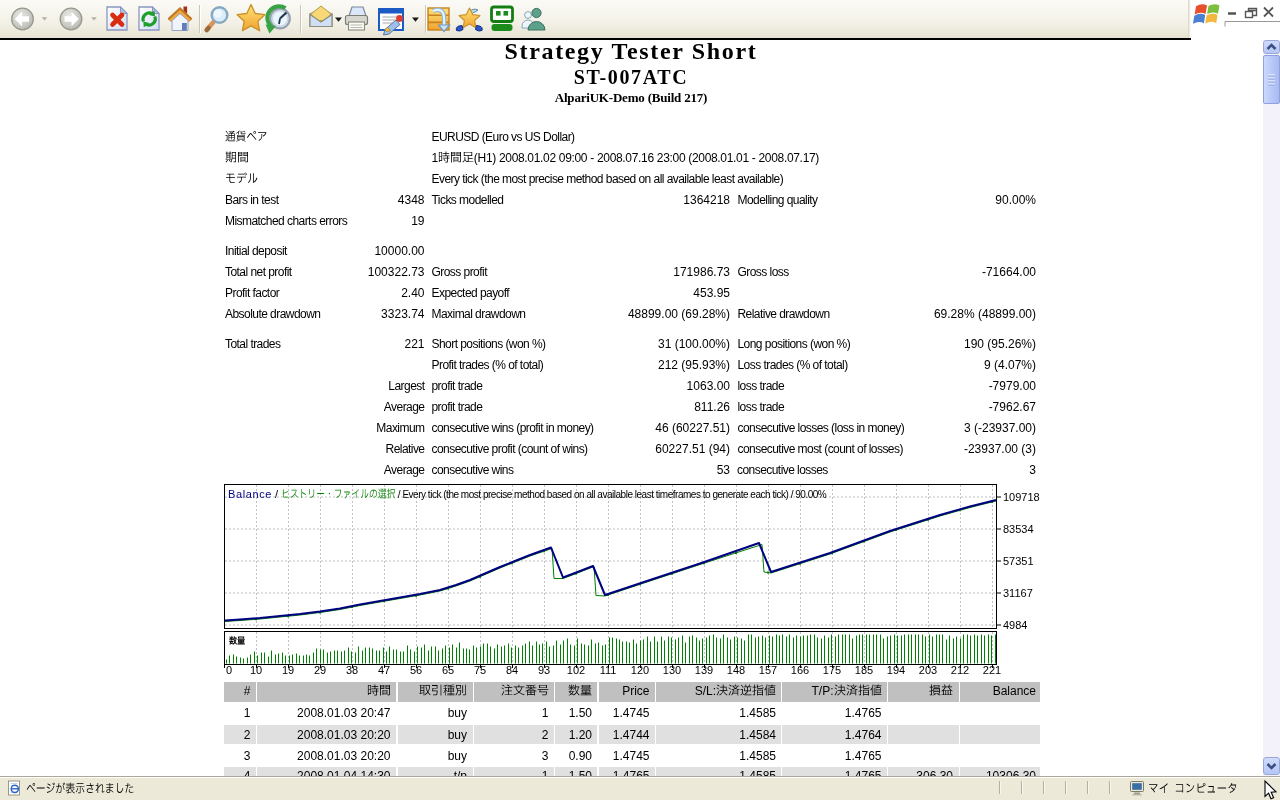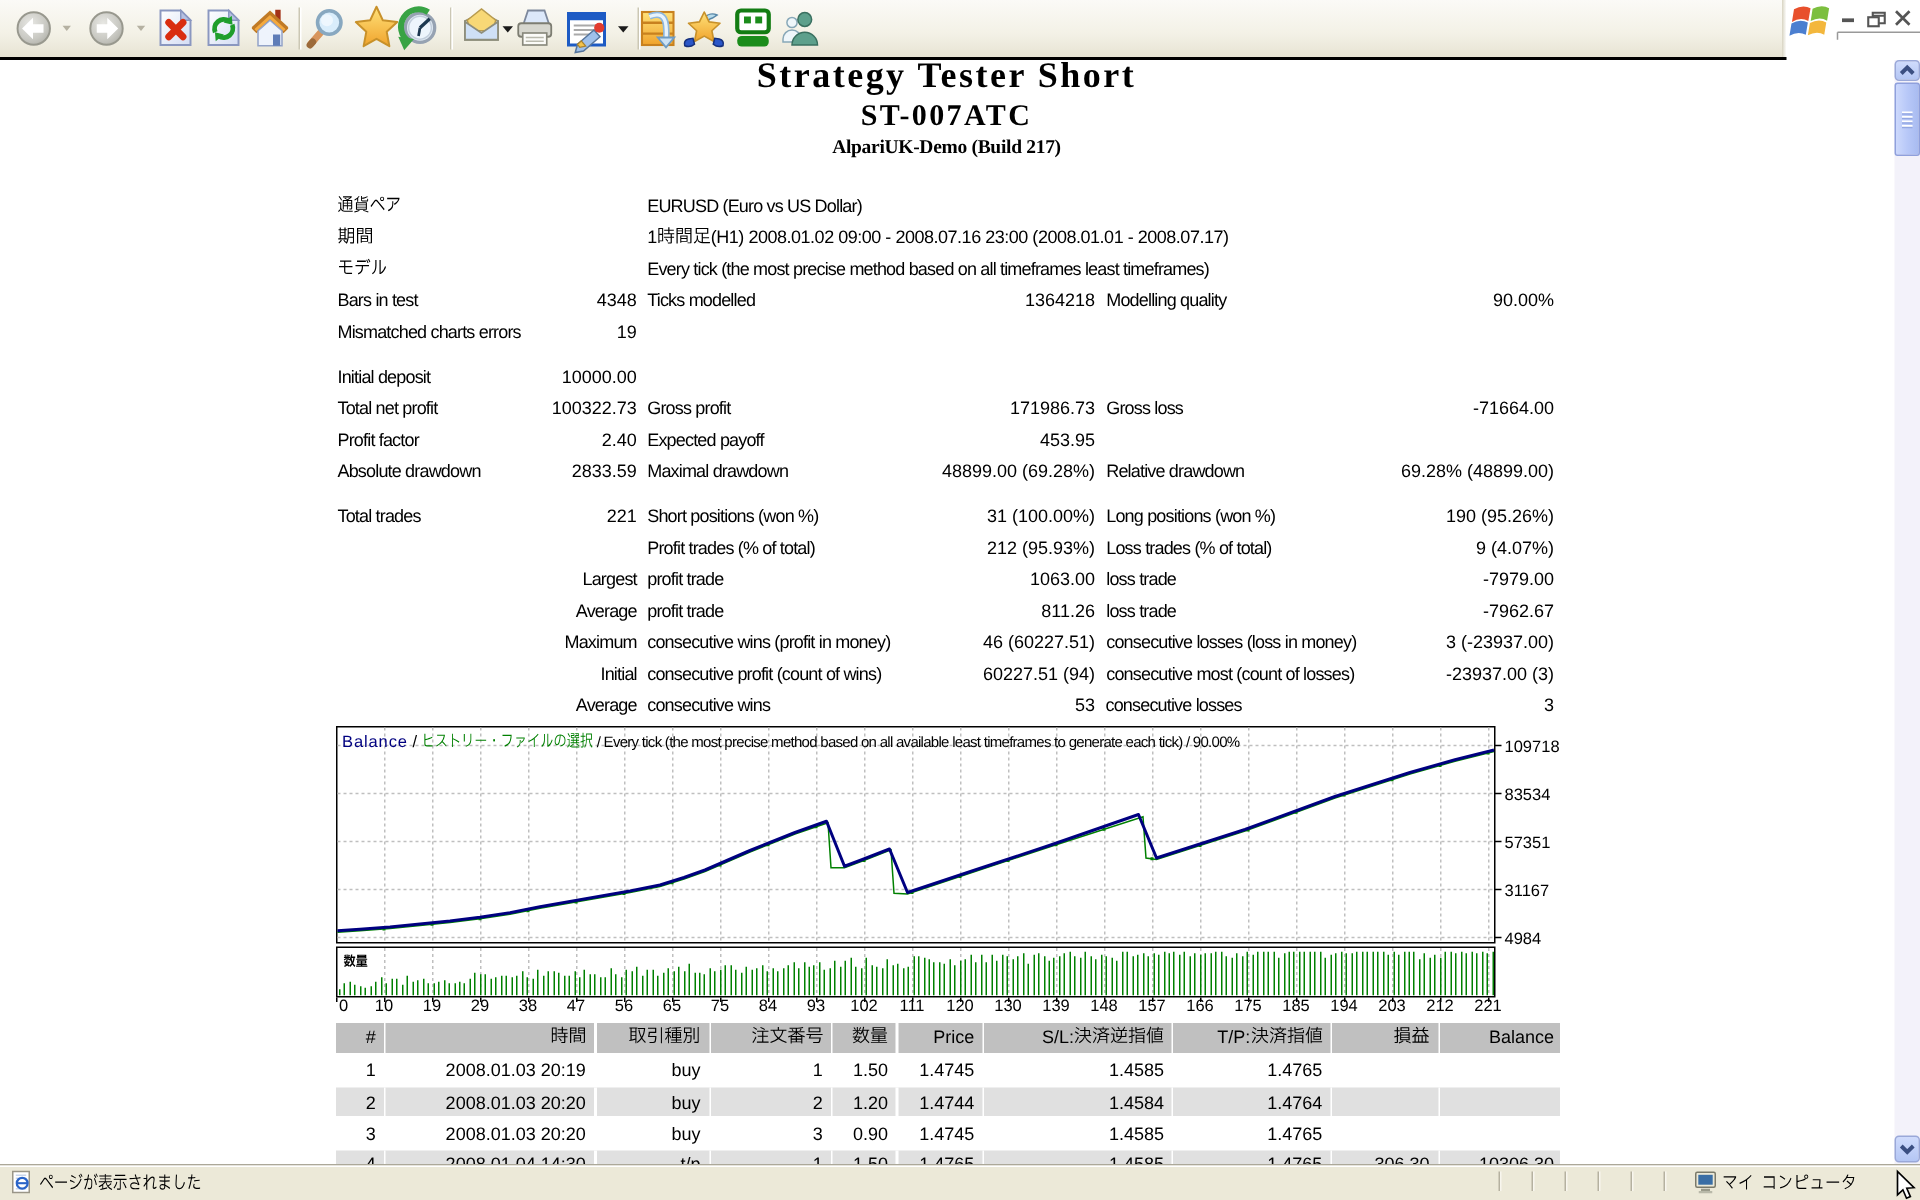--- a/index.html
+++ b/index.html
@@ -120,21 +120,21 @@
 <div class="a ls" style="left:431.5px;top:129.5px">EURUSD (Euro vs US Dollar)</div>
 <div class="a ls" style="left:225px;top:150.5px"><svg width="24" height="15" viewBox="0 0 24 15" style="vertical-align:-4.4px">
       <path d="M5.4 7.9H6.3V8.6H0.5V7.9H1.5V2.5H0.7V1.8H1.5V0.6H2.2V1.8H4.6V0.6H5.4V1.8H6.2V2.5H5.4ZM6.8 1H11V10.4Q11 10.9 10.9 11.1Q10.7 11.3 10.2 11.3H8.5L8.3 10.5H10.3V7.5H7.4Q7.3 8.7 7 9.6Q6.7 10.5 6.2 11.5L5.5 11Q6.1 10.1 6.3 9.2Q6.6 8.3 6.7 7.2Q6.8 6.1 6.8 4.3ZM10.3 3.9V1.7H7.5V3.9ZM4.6 3.8V2.5H2.2V3.8ZM4.6 4.4H2.2V5.8H4.6ZM10.3 6.8V4.6H7.5Q7.5 5.7 7.4 6.8ZM4.6 6.4H2.2V7.9H4.6ZM0.6 10.8Q1.1 10.5 1.5 9.9Q2 9.4 2.2 8.8L2.9 9.2Q2.6 9.8 2.1 10.4Q1.6 11 1.1 11.4ZM4.5 8.8Q4.8 9.2 5.1 9.7Q5.5 10.1 5.8 10.5L5.2 10.9Q4.9 10.5 4.6 10.1Q4.2 9.6 3.9 9.2ZM13 1H17.3V5H13.8V11.4H13ZM18.5 1H23V10.5Q23 10.9 22.8 11.1Q22.6 11.2 22.2 11.2H20.4L20.3 10.6H22.2V5H18.5ZM13.8 2.6H16.6V1.6H13.8ZM19.2 2.6H22.2V1.6H19.2ZM13.8 4.3H16.6V3.2H13.8ZM19.2 4.3H22.2V3.2H19.2ZM15.5 6H20.4V10.2H16.2V10.9H15.5ZM19.7 7.7V6.6H16.2V7.7ZM16.2 8.3V9.6H19.7V8.3Z"></path>
     </svg></div>
 <div class="a ls" style="left:431.5px;top:150.5px"><span style="letter-spacing:-0.32px">1</span><svg width="36" height="15" viewBox="0 0 36 15" style="vertical-align:-4.4px">
       <path d="M11.5 5.2H9.9V6.8H11.4V7.5H9.9V10.6Q9.9 11 9.7 11.2Q9.5 11.4 9.1 11.4H7.3L7.1 10.7H9.1V7.5H4.7V6.8H9.1V5.2H4.6V4.5H7.5V2.8H4.8V2.1H7.5V0.5H8.3V2.1H11.2V2.8H8.3V4.5H11.5ZM1.7 11H0.9V1H4.1V9.9H1.7ZM3.4 4.9V1.6H1.6V4.9ZM1.6 5.6V9.3H3.4V5.6ZM6 8Q6.4 8.3 6.8 8.8Q7.2 9.2 7.5 9.6L6.9 10.1Q6.6 9.7 6.2 9.2Q5.8 8.7 5.5 8.4ZM13 1H17.3V5H13.8V11.4H13ZM18.5 1H23V10.5Q23 10.9 22.8 11.1Q22.6 11.2 22.2 11.2H20.4L20.3 10.6H22.2V5H18.5ZM13.8 2.6H16.6V1.6H13.8ZM19.2 2.6H22.2V1.6H19.2ZM13.8 4.3H16.6V3.2H13.8ZM19.2 4.3H22.2V3.2H19.2ZM15.5 6H20.4V10.2H16.2V10.9H15.5ZM19.7 7.7V6.6H16.2V7.7ZM16.2 8.3V9.6H19.7V8.3ZM30.6 10.4H35.4L35.2 11.1H30.5Q29 11.1 28 10.5Q27 9.9 26.9 8.6H26.8Q26.8 9.2 26.6 9.7Q26.4 10.1 26 10.5Q25.7 10.9 25 11.4L24.5 10.7Q25.3 10.2 25.7 9.7Q26.1 9.3 26.3 8.8Q26.5 8.2 26.5 7.5V6H27.3V7.6Q27.3 8.8 27.9 9.5Q28.6 10.2 29.8 10.3V4.9H25.8V1H34.2V4.9H30.6V7.1H34.7V7.8H30.6ZM33.4 1.6H26.6V4.2H33.4Z"></path>
     </svg><span style="letter-spacing:-0.32px">(H1) 2008.01.02 09:00 - 2008.07.16 23:00 (2008.01.01 - 2008.07.17)</span></div>
 <div class="a ls" style="left:225px;top:171.5px"><svg width="33.1" height="15" viewBox="0 0 33.1 15" style="vertical-align:-4.4px">
       <path d="M10 6.1H5.2V8.6Q5.2 9.3 5.5 9.6Q5.8 9.9 6.4 9.9H9.7V10.7H6.4Q5.3 10.7 4.9 10.2Q4.4 9.7 4.4 8.6V6.1H1V5.3H4.4V2.5H1.7V1.7H9.2V2.5H5.2V5.3H10ZM20.9 0.5Q21.5 1.5 21.9 2.6L21.3 2.9Q20.8 1.7 20.3 0.8ZM20 3.4Q19.7 2.4 19.1 1.3L19.7 1Q20.3 2.2 20.7 3.2ZM13 1.7H18.9V2.6H13ZM12 5.5V4.7H21V5.5H17V6.2Q17 8 16.3 9.2Q15.6 10.3 14 11L13.6 10.2Q15 9.6 15.6 8.7Q16.2 7.8 16.2 6.2V5.5ZM32.4 5.9Q31.9 7.7 30.9 8.9Q30 10.2 28.7 10.7H28V1.3H28.8V9.8Q30.7 8.6 31.7 5.5ZM25.2 1.4H26V5Q26 7.2 25.4 8.5Q24.8 9.9 23.5 10.9L23 10.2Q24.2 9.3 24.7 8.1Q25.2 7 25.2 5Z"></path>
     </svg></div>
-<div class="a ls" style="left:431.5px;top:171.5px">Every tick (the most precise method based on all timeframes least timeframes)</div>
+<div class="a ls" style="left:431.5px;top:171.5px">Every tick (the most precise method based on all available least available)</div>
 <div class="a ls" style="left:225px;top:192.5px">Bars in test</div>
 <div class="a r" style="left:164.5px;top:192.5px;width:260px">4348</div>
 <div class="a ls" style="left:431.5px;top:192.5px">Ticks modelled</div>
 <div class="a r" style="left:470px;top:192.5px;width:260px">1364218</div>
 <div class="a ls" style="left:737.5px;top:192.5px">Modelling quality</div>
 <div class="a r" style="left:776px;top:192.5px;width:260px">90.00%</div>
 <div class="a ls" style="left:225px;top:213.5px">Mismatched charts errors</div>
 <div class="a r" style="left:164.5px;top:213.5px;width:260px">19</div>
 <div class="a ls" style="left:225px;top:243.5px">Initial deposit</div>
 <div class="a r" style="left:164.5px;top:243.5px;width:260px">10000.00</div>
@@ -142,21 +142,21 @@
 <div class="a r" style="left:164.5px;top:264.5px;width:260px">100322.73</div>
 <div class="a ls" style="left:431.5px;top:264.5px">Gross profit</div>
 <div class="a r" style="left:470px;top:264.5px;width:260px">171986.73</div>
 <div class="a ls" style="left:737.5px;top:264.5px">Gross loss</div>
 <div class="a r" style="left:776px;top:264.5px;width:260px">-71664.00</div>
 <div class="a ls" style="left:225px;top:285.5px">Profit factor</div>
 <div class="a r" style="left:164.5px;top:285.5px;width:260px">2.40</div>
 <div class="a ls" style="left:431.5px;top:285.5px">Expected payoff</div>
 <div class="a r" style="left:470px;top:285.5px;width:260px">453.95</div>
 <div class="a ls" style="left:225px;top:306.5px">Absolute drawdown</div>
-<div class="a r" style="left:164.5px;top:306.5px;width:260px">2833.59</div>
+<div class="a r" style="left:164.5px;top:306.5px;width:260px">3323.74</div>
 <div class="a ls" style="left:431.5px;top:306.5px">Maximal drawdown</div>
 <div class="a r" style="left:470px;top:306.5px;width:260px">48899.00 (69.28%)</div>
 <div class="a ls" style="left:737.5px;top:306.5px">Relative drawdown</div>
 <div class="a r" style="left:776px;top:306.5px;width:260px">69.28% (48899.00)</div>
 <div class="a ls" style="left:225px;top:336.5px">Total trades</div>
 <div class="a r" style="left:164.5px;top:336.5px;width:260px">221</div>
 <div class="a ls" style="left:431.5px;top:336.5px">Short positions (won %)</div>
 <div class="a r" style="left:470px;top:336.5px;width:260px">31 (100.00%)</div>
 <div class="a ls" style="left:737.5px;top:336.5px">Long positions (won %)</div>
 <div class="a r" style="left:776px;top:336.5px;width:260px">190 (95.26%)</div>
@@ -172,21 +172,21 @@
 <div class="a r ls" style="left:164.5px;top:399.5px;width:260px">Average</div>
 <div class="a ls" style="left:431.5px;top:399.5px">profit trade</div>
 <div class="a r" style="left:470px;top:399.5px;width:260px">811.26</div>
 <div class="a ls" style="left:737.5px;top:399.5px">loss trade</div>
 <div class="a r" style="left:776px;top:399.5px;width:260px">-7962.67</div>
 <div class="a r ls" style="left:164.5px;top:420.5px;width:260px">Maximum</div>
 <div class="a ls" style="left:431.5px;top:420.5px">consecutive wins (profit in money)</div>
 <div class="a r" style="left:470px;top:420.5px;width:260px">46 (60227.51)</div>
 <div class="a ls" style="left:737.5px;top:420.5px">consecutive losses (loss in money)</div>
 <div class="a r" style="left:776px;top:420.5px;width:260px">3 (-23937.00)</div>
-<div class="a r ls" style="left:164.5px;top:441.5px;width:260px">Initial</div>
+<div class="a r ls" style="left:164.5px;top:441.5px;width:260px">Relative</div>
 <div class="a ls" style="left:431.5px;top:441.5px">consecutive profit (count of wins)</div>
 <div class="a r" style="left:470px;top:441.5px;width:260px">60227.51 (94)</div>
 <div class="a ls" style="left:737.5px;top:441.5px">consecutive most (count of losses)</div>
 <div class="a r" style="left:776px;top:441.5px;width:260px">-23937.00 (3)</div>
 <div class="a r ls" style="left:164.5px;top:462.5px;width:260px">Average</div>
 <div class="a ls" style="left:431.5px;top:462.5px">consecutive wins</div>
 <div class="a r" style="left:470px;top:462.5px;width:260px">53</div>
 <div class="a ls" style="left:737px;top:462.5px">consecutive losses</div>
 <div class="a r" style="left:776px;top:462.5px;width:260px">3</div>
 <svg class="a" style="left:224px;top:484px" width="820" height="195" viewBox="0 0 820 195">
@@ -284,21 +284,21 @@
       <path d="M11.5 6V6.7H7.7Q8 7.9 8.8 8.8Q9.7 9.8 11.4 10.8L11 11.5Q9.2 10.4 8.3 9.3Q7.4 8.2 7.3 7H7.2Q7.2 8.1 6.2 9.3Q5.3 10.5 3.7 11.5L3.2 10.8Q4.8 9.8 5.7 8.9Q6.5 7.9 6.7 6.7H3.5V6H6.8Q6.8 5.9 6.8 5.5V3.4H4.1V2.7H6.8V0.6H7.6V2.7H10.6V6ZM3.3 2.6Q2.3 1.8 1.1 1.2L1.5 0.6Q2.7 1.2 3.7 2ZM7.6 5.5Q7.6 5.9 7.6 6H9.9V3.4H7.6ZM2.8 5.6Q1.7 4.7 0.5 4.1L0.9 3.5Q1.5 3.8 2.1 4.2Q2.7 4.6 3.2 5ZM3.3 7.3Q3 8.3 2.4 9.4Q1.8 10.5 1.2 11.4L0.6 10.9Q1.8 9.4 2.6 7ZM23.4 6Q22.6 5.9 22.2 5.8V11.5H21.5V9.4H17.1Q16.7 10.5 15.8 11.6L15.3 11.1Q16.1 10.1 16.4 9.1Q16.8 8.2 16.8 6.8V5.8Q16.3 5.9 15.7 6L15.5 5.3Q17.6 4.9 18.7 4.4Q17.5 3.7 16.9 2.3H15.6V1.7H19.1V0.5H19.8V1.7H23.4V2.3H22Q21.3 3.6 20.1 4.4Q21.4 5 23.6 5.3ZM15.1 2.6Q14.1 1.8 13.1 1.2L13.5 0.6Q14.6 1.2 15.5 2ZM17.7 2.3Q18.3 3.4 19.4 4.1Q20.5 3.4 21.2 2.3ZM14.5 5.6Q13.6 4.7 12.5 4L12.9 3.5Q13.4 3.8 14 4.2Q14.5 4.6 15 5ZM21.5 6.7V5.6Q20.3 5.3 19.4 4.9Q18.6 5.3 17.5 5.6V6.7ZM12.6 10.9Q13.7 9.4 14.5 7L15.1 7.2Q14.8 8.3 14.3 9.4Q13.8 10.5 13.2 11.4ZM21.5 8.8V7.3H17.5Q17.4 8.2 17.3 8.8ZM31.2 3.3H27.8V2.6H32.3Q32.6 2.1 33 1.5Q33.3 1 33.5 0.5L34.2 0.7Q33.7 1.9 33.1 2.6H35.4V3.3H32V5.3Q32 6 31.9 6.6H34.2V4.3H34.9V7.3H31.8Q31.6 8.3 31 8.9Q30.4 9.6 29.3 10.2L28.8 9.6Q29.8 9.1 30.3 8.5Q30.8 8 31 7.3H28.2V4.3H29V6.6H31.1Q31.2 6.1 31.2 5.4ZM29.9 2.5Q29.5 1.6 28.9 0.8L29.6 0.5Q30.2 1.3 30.6 2.1ZM27 3.7Q25.9 2.1 24.9 1.2L25.4 0.7Q26 1.3 26.5 1.9Q27.1 2.6 27.6 3.3ZM35.6 10.5 35.4 11.2H29.5Q28.2 11.2 27.4 10.7Q26.6 10.1 26.5 9.3H26.4Q26.4 10.6 24.7 11.4L24.5 10.7Q25.4 10.3 25.7 9.7Q26.1 9.2 26.1 8.4V5.7H24.6V5H26.9V8.4Q26.9 9.4 27.6 9.9Q28.3 10.5 29.5 10.5ZM46.6 2.7 47.3 2.9V4.1Q47.3 4.5 47.1 4.6Q47 4.8 46.5 4.8H42.2Q41.5 4.8 41.2 4.5Q40.9 4.3 40.9 3.6V0.6H41.7V2.1Q43 2 44.4 1.7Q45.7 1.5 46.7 1.2L47 1.8Q44.9 2.5 41.7 2.8V3.5Q41.7 3.9 41.8 4Q41.9 4.1 42.3 4.1H46.6ZM40.5 6.3Q39.8 6.7 39 6.9V10.5Q39 10.9 38.8 11.1Q38.7 11.3 38.2 11.3H36.9L36.7 10.6H38.3V7.2Q37.3 7.5 36.6 7.7L36.4 7Q37.5 6.7 38.3 6.5V3.5H36.6V2.8H38.3V0.6H39V2.8H40.4V3.5H39V6.2Q39.8 5.9 40.4 5.7ZM41.8 11.5H41.1V5.8H46.9V11.5H46.1V10.7H41.8ZM46.1 7.9V6.5H41.8V7.9ZM41.8 8.5V10.1H46.1V8.5ZM51.5 0.6Q51.2 2.1 50.6 3.5V11.5H49.9V4.9Q49.4 5.9 48.8 6.5L48.3 5.8Q49.2 4.8 49.8 3.5Q50.4 2.2 50.8 0.4ZM55.3 3.3Q55.4 2.9 55.5 2.3H51.8V1.6H55.6L55.8 0.8L55.8 0.5L56.5 0.6Q56.5 0.9 56.4 1.6H59.4V2.3H56.2Q56.2 2.6 56 3.3H58.7V9.2H53.6V3.3ZM52.5 3.4V10.1H59.4V10.8H52.5V11.5H51.8V3.4ZM54.2 5H58V3.9H54.2ZM54.2 6.7H58V5.6H54.2ZM54.2 8.5H58V7.3H54.2Z"></path>
     </svg></div>
 <div class="a r" style="left:721.5px;top:684px;width:160px">T/P:<svg width="48" height="15" viewBox="0 0 48 15" style="vertical-align:-4.4px">
       <path d="M11.5 6V6.7H7.7Q8 7.9 8.8 8.8Q9.7 9.8 11.4 10.8L11 11.5Q9.2 10.4 8.3 9.3Q7.4 8.2 7.3 7H7.2Q7.2 8.1 6.2 9.3Q5.3 10.5 3.7 11.5L3.2 10.8Q4.8 9.8 5.7 8.9Q6.5 7.9 6.7 6.7H3.5V6H6.8Q6.8 5.9 6.8 5.5V3.4H4.1V2.7H6.8V0.6H7.6V2.7H10.6V6ZM3.3 2.6Q2.3 1.8 1.1 1.2L1.5 0.6Q2.7 1.2 3.7 2ZM7.6 5.5Q7.6 5.9 7.6 6H9.9V3.4H7.6ZM2.8 5.6Q1.7 4.7 0.5 4.1L0.9 3.5Q1.5 3.8 2.1 4.2Q2.7 4.6 3.2 5ZM3.3 7.3Q3 8.3 2.4 9.4Q1.8 10.5 1.2 11.4L0.6 10.9Q1.8 9.4 2.6 7ZM23.4 6Q22.6 5.9 22.2 5.8V11.5H21.5V9.4H17.1Q16.7 10.5 15.8 11.6L15.3 11.1Q16.1 10.1 16.4 9.1Q16.8 8.2 16.8 6.8V5.8Q16.3 5.9 15.7 6L15.5 5.3Q17.6 4.9 18.7 4.4Q17.5 3.7 16.9 2.3H15.6V1.7H19.1V0.5H19.8V1.7H23.4V2.3H22Q21.3 3.6 20.1 4.4Q21.4 5 23.6 5.3ZM15.1 2.6Q14.1 1.8 13.1 1.2L13.5 0.6Q14.6 1.2 15.5 2ZM17.7 2.3Q18.3 3.4 19.4 4.1Q20.5 3.4 21.2 2.3ZM14.5 5.6Q13.6 4.7 12.5 4L12.9 3.5Q13.4 3.8 14 4.2Q14.5 4.6 15 5ZM21.5 6.7V5.6Q20.3 5.3 19.4 4.9Q18.6 5.3 17.5 5.6V6.7ZM12.6 10.9Q13.7 9.4 14.5 7L15.1 7.2Q14.8 8.3 14.3 9.4Q13.8 10.5 13.2 11.4ZM21.5 8.8V7.3H17.5Q17.4 8.2 17.3 8.8ZM34.6 2.7 35.3 2.9V4.1Q35.3 4.5 35.1 4.6Q35 4.8 34.5 4.8H30.2Q29.5 4.8 29.2 4.5Q28.9 4.3 28.9 3.6V0.6H29.7V2.1Q31 2 32.4 1.7Q33.7 1.5 34.7 1.2L35 1.8Q32.9 2.5 29.7 2.8V3.5Q29.7 3.9 29.8 4Q29.9 4.1 30.3 4.1H34.6ZM28.5 6.3Q27.8 6.7 27 6.9V10.5Q27 10.9 26.8 11.1Q26.7 11.3 26.2 11.3H24.9L24.7 10.6H26.3V7.2Q25.3 7.5 24.6 7.7L24.4 7Q25.5 6.7 26.3 6.5V3.5H24.6V2.8H26.3V0.6H27V2.8H28.4V3.5H27V6.2Q27.8 5.9 28.4 5.7ZM29.8 11.5H29.1V5.8H34.9V11.5H34.1V10.7H29.8ZM34.1 7.9V6.5H29.8V7.9ZM29.8 8.5V10.1H34.1V8.5ZM39.5 0.6Q39.2 2.1 38.6 3.5V11.5H37.9V4.9Q37.4 5.9 36.8 6.5L36.3 5.8Q37.2 4.8 37.8 3.5Q38.4 2.2 38.8 0.4ZM43.3 3.3Q43.4 2.9 43.5 2.3H39.8V1.6H43.6L43.8 0.8L43.8 0.5L44.5 0.6Q44.5 0.9 44.4 1.6H47.4V2.3H44.2Q44.2 2.6 44 3.3H46.7V9.2H41.6V3.3ZM40.5 3.4V10.1H47.4V10.8H40.5V11.5H39.8V3.4ZM42.2 5H46V3.9H42.2ZM42.2 6.7H46V5.6H42.2ZM42.2 8.5H46V7.3H42.2Z"></path>
     </svg></div>
 <div class="a r" style="left:793px;top:684px;width:160px"><svg width="24" height="15" viewBox="0 0 24 15" style="vertical-align:-4.4px">
       <path d="M4.1 6.4Q3.6 6.7 3 6.9V10.5Q3 10.9 2.8 11.1Q2.6 11.3 2.2 11.3H0.9L0.7 10.6H2.2V7.2Q1.3 7.5 0.6 7.7L0.4 7Q1.5 6.7 2.2 6.4V3.5H0.6V2.8H2.2V0.6H3V2.8H4.2V3.5H3V6.2Q3.5 6 4 5.8ZM4.6 0.9H10.5V3.4H4.6ZM5.4 2.8H9.8V1.5H5.4ZM4.4 4.1H10.8V9.5H4.4ZM10 5.7V4.7H5.1V5.7ZM10 7.3V6.3H5.1V7.3ZM5.1 7.9V8.9H10V7.9ZM3.5 10.9Q4.2 10.7 5 10.4Q5.7 10.1 6.3 9.7L6.7 10.2Q6.2 10.6 5.4 11Q4.5 11.4 3.8 11.6ZM8.6 9.7Q9.3 10 10.1 10.3Q10.9 10.6 11.5 10.9L11.2 11.6Q10.6 11.2 9.8 10.9Q8.9 10.5 8.3 10.3ZM21.9 10.4H23.4V11.1H12.6V10.4H14V6.8Q13.5 7.2 12.8 7.6L12.4 6.9Q14.8 5.4 15.9 3.3H12.9V2.6H19.2Q19.9 1.6 20.3 0.5L21 0.8Q20.6 1.8 20 2.6H23.1V3.3H20.1Q21.2 5.4 23.6 6.9L23.2 7.5Q22.5 7.1 21.9 6.6ZM15.9 2.5Q15.4 1.6 14.8 0.8L15.6 0.5Q16.1 1.3 16.6 2.2ZM16.8 3.3Q16 4.9 14.7 6.2H21.4Q20 4.9 19.2 3.3ZM16.4 6.8H14.8V10.4H16.4ZM18.7 10.4V6.8H17.1V10.4ZM19.5 10.4H21.2V6.8H19.5Z"></path>
     </svg></div>
 <div class="a r" style="left:876px;top:684px;width:160px">Balance</div>
 <div class="a r" style="left:90.5px;top:706.3px;width:160px">1</div>
-<div class="a r" style="left:230.5px;top:706.3px;width:160px">2008.01.03 20:19</div>
+<div class="a r" style="left:230.5px;top:706.3px;width:160px">2008.01.03 20:47</div>
 <div class="a r" style="left:307px;top:706.3px;width:160px">buy</div>
 <div class="a r" style="left:388.5px;top:706.3px;width:160px">1</div>
 <div class="a r" style="left:432px;top:706.3px;width:160px">1.50</div>
 <div class="a r" style="left:489.5px;top:706.3px;width:160px">1.4745</div>
 <div class="a r" style="left:616px;top:706.3px;width:160px">1.4585</div>
 <div class="a r" style="left:721.5px;top:706.3px;width:160px">1.4765</div>
 <div class="a r" style="left:90.5px;top:727.7px;width:160px">2</div>
 <div class="a r" style="left:230.5px;top:727.7px;width:160px">2008.01.03 20:20</div>
 <div class="a r" style="left:307px;top:727.7px;width:160px">buy</div>
 <div class="a r" style="left:388.5px;top:727.7px;width:160px">2</div>

